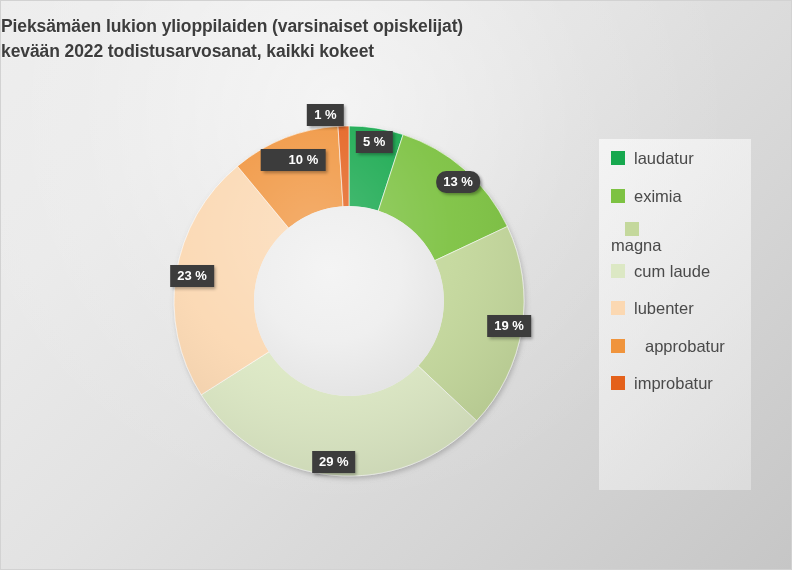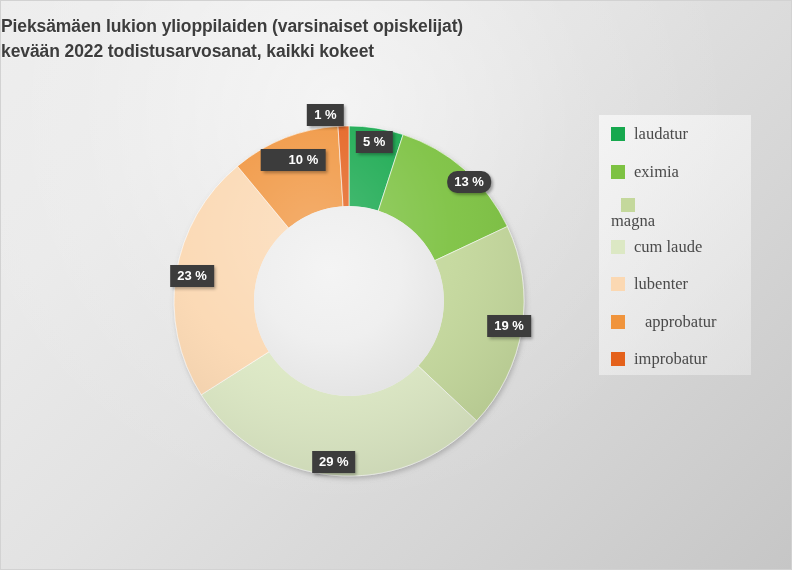--- a/index.html
+++ b/index.html
@@ -85,26 +85,25 @@
     white-space: nowrap;
     box-shadow: 2px 2px 3px rgba(0,0,0,0.32);
     z-index: 6;
     line-height: 13px;
   }
 
   
   #legend {
     position: absolute;
     left: 598px;
-    top: 114px;
+    top: 138px;
     width: 152px;
-    height: 260px;
+    height: 351px;
     background: linear-gradient(135deg, rgba(255,255,255,0.62) 0%, rgba(250,250,250,0.5) 60%, rgba(243,243,243,0.42) 100%);
     z-index: 4;
-    font-family: Liberation Serif, serif;
   }
   .legend-item {
     position: absolute;
     left: 12px;
     display: flex;
     align-items: center;
     height: 22px;
   }
   .legend-swatch {
     width: 14px;
@@ -150,21 +149,21 @@
           <path d="M 63.45080179397934 40.16018251423685 A 175 175 0 0 1 164.0116590823702 0.34532252505246674 L 169.06629590447992 80.68647416352833 A 94.5 94.5 0 0 0 114.76343296874884 102.18649855768791 Z" fill="#F0943C" stroke="#ffffff" stroke-width="0.6"></path>
           <path d="M 164.0116590823702 0.34532252505246674 A 175 175 0 0 1 175.0000000000001 0 L 175.00000000000006 80.5 A 94.5 94.5 0 0 0 169.06629590447992 80.68647416352833 Z" fill="#E4611B" stroke="#ffffff" stroke-width="0.6"></path>
         </g>
       <circle cx="175" cy="175" r="175" fill="url(#sheen)" pointer-events="none"></circle>
     </svg>
     <div id="donut-hole-shade"></div>
   </div>
 
   <div id="data-label-layer">
       <div class="data-label" style="left: 373.109px; top: 141.466px;">5 %</div>
-      <div class="data-label" style="left: 468px; top: 180.807px; border-radius: 10px;">13 %</div>
+      <div class="data-label" style="left: 457px; top: 180.807px; border-radius: 10px;">13 %</div>
       <div class="data-label" style="left: 508.124px; top: 325.361px;">19 %</div>
       <div class="data-label" style="left: 332.743px; top: 461.401px;">29 %</div>
       <div class="data-label" style="left: 191.056px; top: 275.143px;">23 %</div>
       <div class="data-label" style="left: 291.876px; top: 159px; padding-left: 28px;">10 %</div>
       <div class="data-label" style="left: 324.351px; top: 114.259px;">1 %</div>
     </div>
 
   <div id="legend">
       <div class="legend-item" style="top: 8px;">
         <span class="legend-swatch" style="background: rgb(22, 168, 78);"></span>

